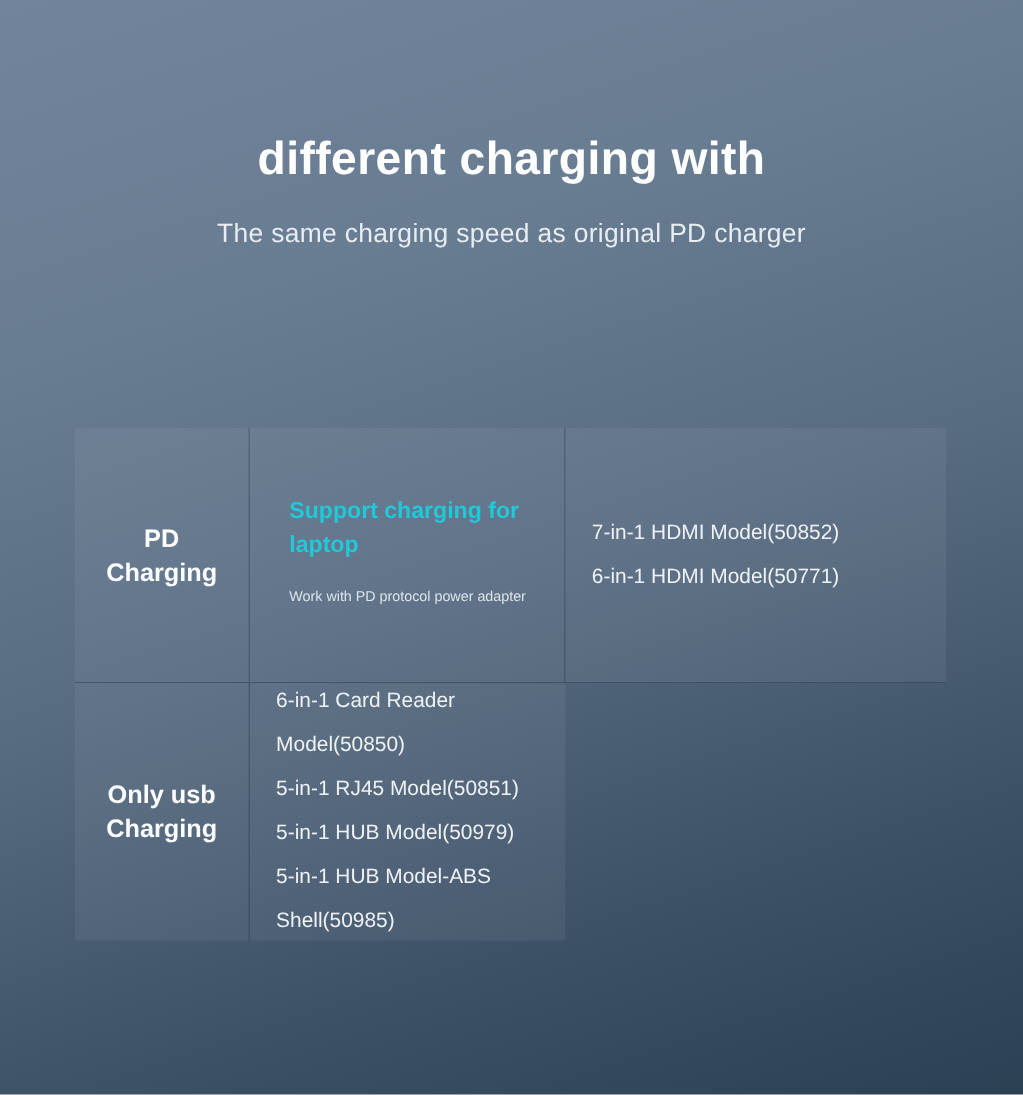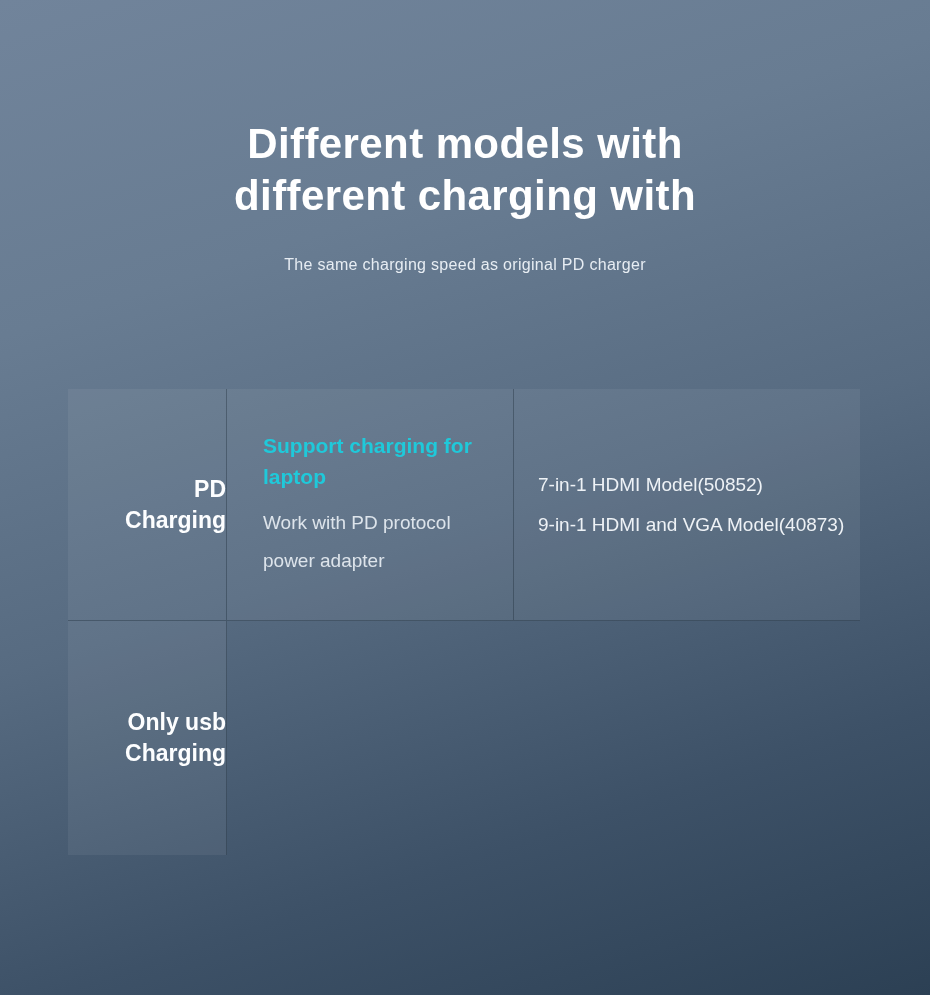--- a/index.html
+++ b/index.html
@@ -29,21 +29,21 @@
     margin: 0;
     font-size: 42px;
     line-height: 52px;
     font-weight: 800;
     letter-spacing: 0.4px;
     color: #ffffff;
   }
   .title .line { display: block; }
   .subtitle {
     margin: 28px 0 0 0;
-    font-size: 16px;
+    font-size: 24px;
     line-height: 30px;
     font-weight: 400;
     letter-spacing: 0.3px;
     color: #e7edf3;
   }
 
   
   .ctable {
     position: absolute;
     left: 68px;
@@ -58,79 +58,84 @@
     background: rgba(255, 255, 255, 0.06);
     display: flex;
     flex-direction: column;
     justify-content: center;
     box-sizing: border-box;
   }
   .b-right  { border-right: 1px solid rgba(22, 36, 50, 0.35); }
   .b-bottom { border-bottom: 1px solid rgba(22, 36, 50, 0.35); }
 
   .c-label {
-    align-items: flex-end;
+    align-items: center;
     text-align: center;
     color: #fdfeff;
     font-weight: 700;
     font-size: 23px;
     line-height: 31px;
   }
   .c-info {
     padding-left: 36px;
     padding-right: 14px;
   }
   .hl {
     color: var(--color-accent, #1fc9da);
     font-weight: 700;
     font-size: 21px;
     line-height: 31px;
   }
   .desc {
     margin-top: 12px;
     color: #dde4eb;
-    font-size: 19px;
+    font-size: 13px;
     line-height: 38px;
     font-weight: 400;
   }
   .c-models {
     padding-left: 24px;
     padding-right: 8px;
     color: #eef2f6;
     font-size: 19px;
   }
   .model { line-height: 40px; }
 </style>
 </head>
 <body>
 
 <div class="page">
 
   <header class="hero">
     <h1 class="title">
-      <span class="line">Different models with</span>
       <span class="line">different charging with</span>
     </h1>
     <p class="subtitle">The same charging speed as original PD charger</p>
   </header>
 
   <section class="ctable">
 
     <div class="cell c-label b-right b-bottom">
       <span>PD</span>
       <span>Charging</span>
     </div>
     <div class="cell c-info b-right b-bottom">
       <div class="hl">Support charging for laptop</div>
       <div class="desc">Work with PD protocol power adapter</div>
     </div>
     <div class="cell c-models b-bottom">
       <div class="model">7-in-1 HDMI Model(50852)</div>
-      <div class="model">9-in-1 HDMI and VGA Model(40873)</div>
+      <div class="model">6-in-1 HDMI Model(50771)</div>
     </div>
 
     <div class="cell c-label b-right">
       <span>Only usb</span>
       <span>Charging</span>
     </div>
+    <div class="cell c-models">
+      <div class="model">6-in-1 Card Reader Model(50850)</div>
+      <div class="model">5-in-1 RJ45 Model(50851)</div>
+      <div class="model">5-in-1 HUB Model(50979)</div>
+      <div class="model">5-in-1 HUB Model-ABS Shell(50985)</div>
+    </div>
 
   </section>
 </div>
 
 </body></html>

